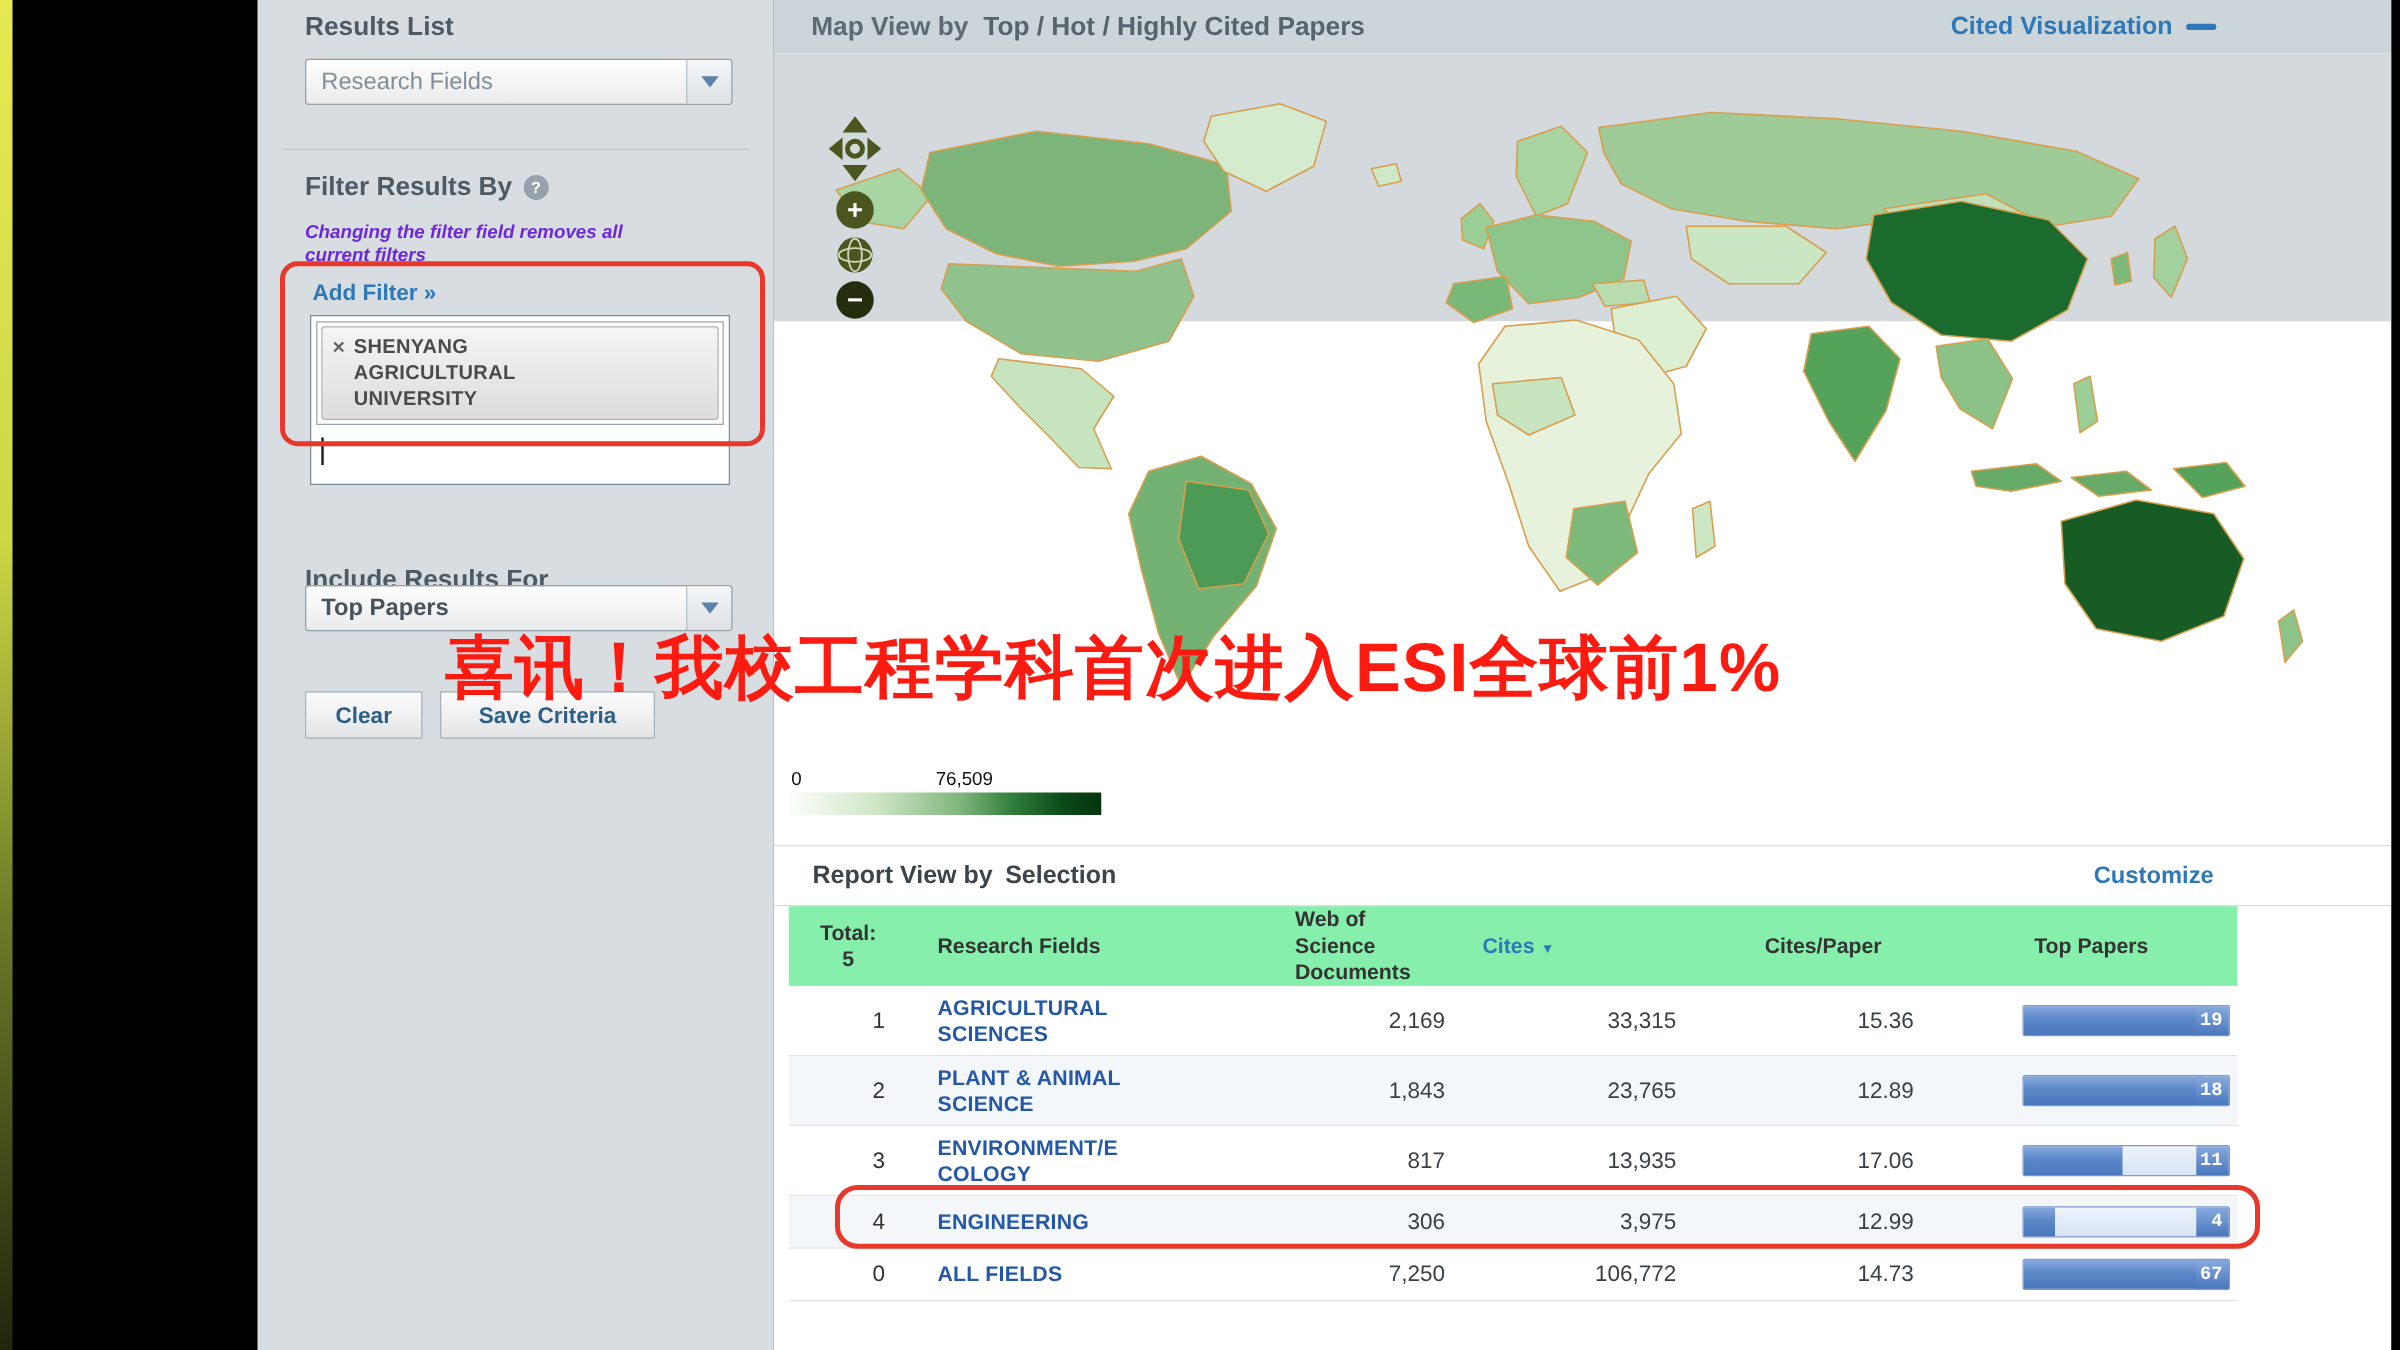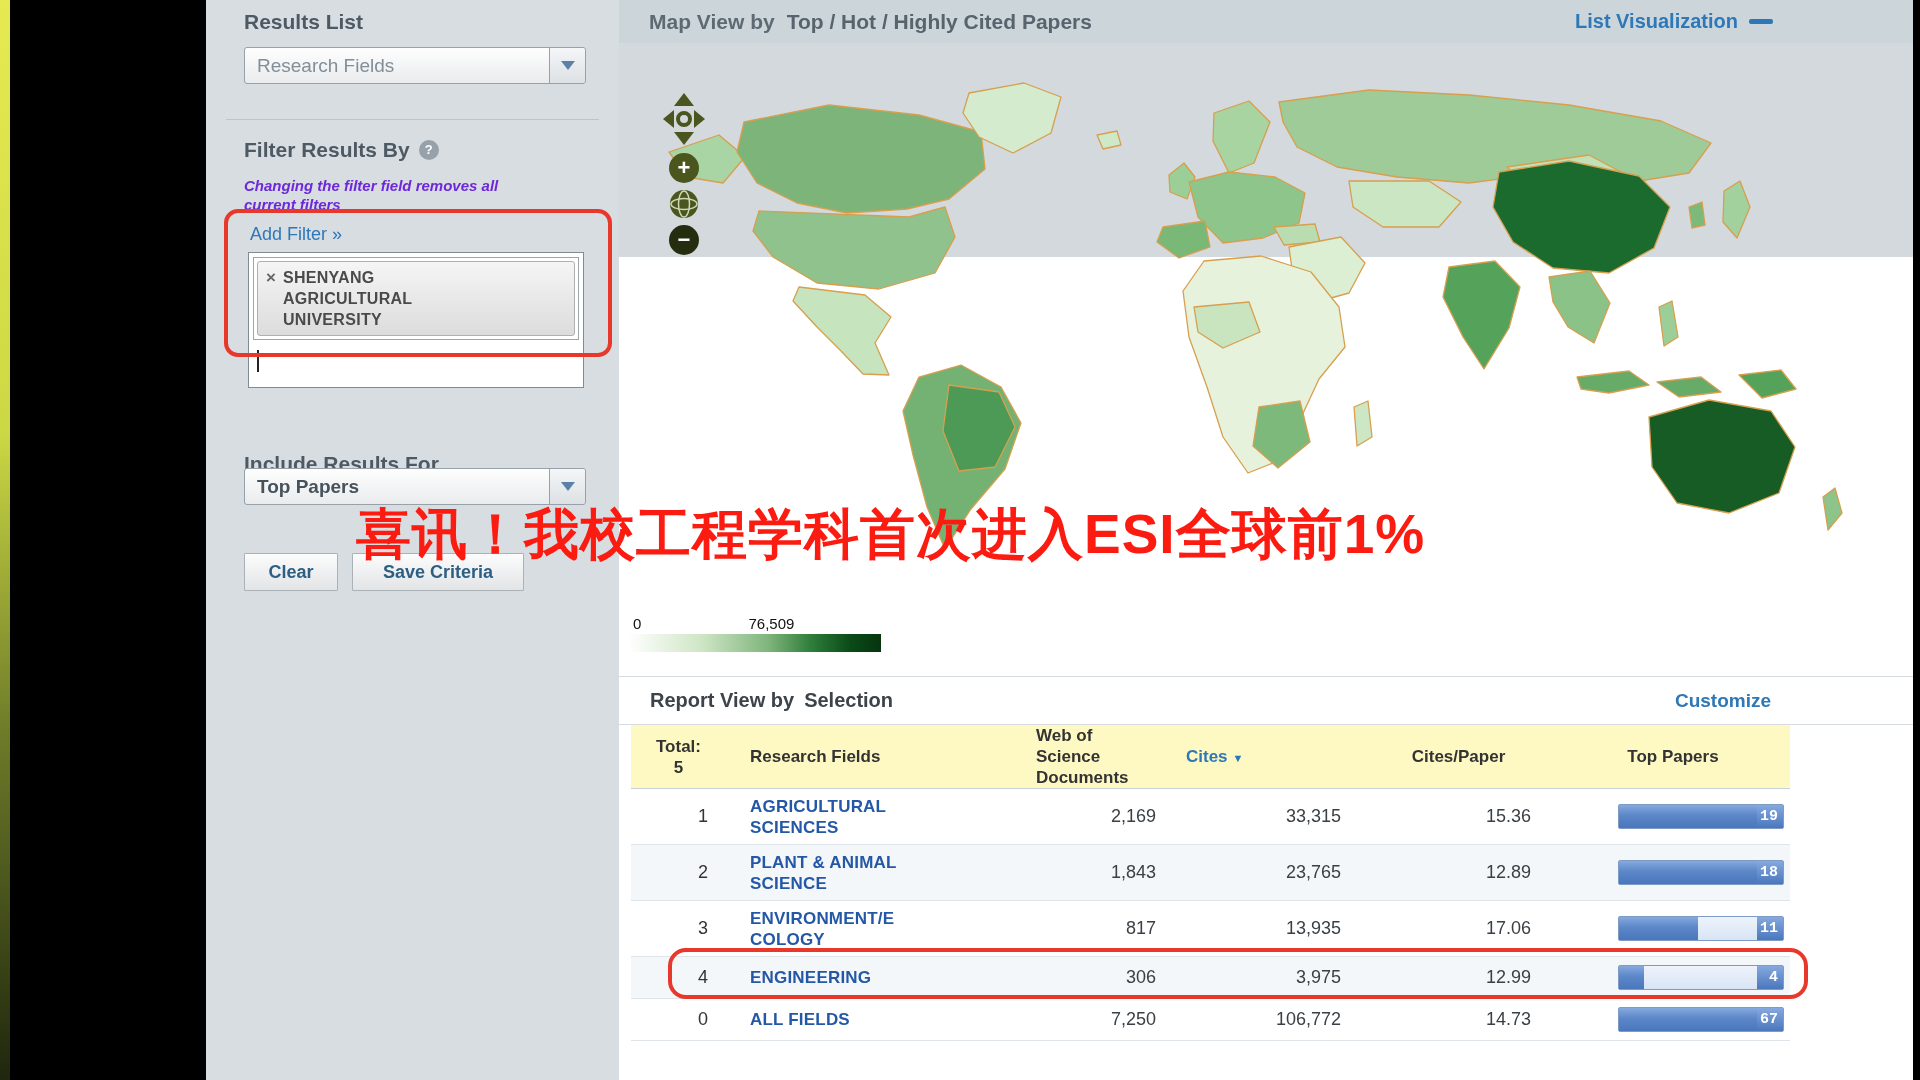--- a/index.html
+++ b/index.html
@@ -24,21 +24,21 @@
     display:flex; align-items:center; justify-content:center;
     background:linear-gradient(#f4f6f8,#dde1e4); border-radius:0 3px 3px 0; }
   .chev { width:0; height:0; border-left:7px solid transparent; border-right:7px solid transparent;
     border-top:9px solid #5b82a6; }
   .divider { position:absolute; left:20px; right:20px; top:119px; border-top:1px solid #bcc5cb; }
   .filter-title-row { position:absolute; left:38px; top:138px; display:flex; align-items:center; gap:9px; }
   .help-badge { width:20px; height:20px; border-radius:50%; background:#97a1a9; color:#fff;
     font-size:13px; font-weight:bold; text-align:center; line-height:20px; }
   .note { position:absolute; left:38px; top:176px; font-style:italic; font-weight:bold;
     color:#6d28d9; font-size:15px; line-height:19px; }
-  .add-filter { position:absolute; left:44px; top:224px; color:#2e78b8; font-weight:normal;
+  .add-filter { position:absolute; left:44px; top:224px; color:#2e78b8; font-weight:bold;
     font-size:18px; text-decoration:none; cursor:pointer; }
   .filter-box { position:absolute; left:42px; top:252px; width:336px; height:136px;
     background:#fff; border:1px solid #7e8c96; padding:4px; }
   .chip-wrap { border:1px solid #9aa6ae; background:#fff; padding:3px; }
   .filter-chip { background:linear-gradient(#f5f5f5,#dcdcdc); border:1px solid #b0b0b0;
     border-radius:3px; padding:5px 8px; display:flex; gap:7px; width:100%; cursor:default; }
   .chip-x { color:#666; font-weight:bold; font-size:17px; line-height:21px; cursor:pointer; }
   .chip-text { white-space:pre-line; font-size:16px; font-weight:bold; color:#4a4a4a;
     line-height:21px; letter-spacing:.3px; }
   .caret { width:2px; height:22px; background:#222; margin:10px 0 0 4px; }
@@ -77,21 +77,21 @@
     background:linear-gradient(to right,#fdfefc,#cfe6c6 28%,#7fb57c 55%,#2f7d3b 72%,#0a4a18 88%,#06340f); }
 
   .report-header { height:49px; background:#fff; border-top:1px solid #d6dce0;
     border-bottom:1px solid #d6dce0; display:flex; align-items:center;
     justify-content:space-between; padding:0 142px 0 31px; }
   .report-title { font-size:20px; font-weight:bold; color:#3c434a; display:flex; gap:10px; }
   .customize { color:#2e78b8; font-weight:bold; font-size:19px; text-decoration:none; cursor:pointer; }
 
   .table { margin-left:12px; width:1159px; }
   .thead, .tr { display:grid; grid-template-columns:95px 300px 160px 175px 195px 234px; align-items:center; }
-  .thead { background:#fef9c3; border-bottom:1px solid #c9d0d6; min-height:60px; }
+  .thead { background:#86efac; border-bottom:1px solid #c9d0d6; min-height:60px; }
   .th { font-weight:bold; color:#333; font-size:17px; }
   .th-rank { text-align:center; line-height:21px; }
   .th-field { padding-left:24px; }
   .th-docs { text-align:left; line-height:21px; padding:0 50px 0 10px; }
   .th-cites { text-align:left; color:#2e78b8; padding-right:40px; cursor:pointer; }
   .sort { font-size:11px; margin-left:5px; color:#2e78b8; }
   .th-cpp { text-align:center; }
   .th-top { text-align:center; }
   .tr { background:#fff; border-bottom:1px solid #dfe4e8; min-height:56px; }
   .tr.alt { background:#f4f7f9; }
@@ -179,21 +179,21 @@
     </aside>
 
     <main class="main">
 
       <div class="map-header">
         <div class="map-title">
           <span>Map View by</span>
           <span class="val">Top / Hot / Highly Cited Papers</span>
         </div>
         <div class="hide-viz">
-          <span>List Visualization</span>
+          <span>Cited Visualization</span>
           <span class="minus-icon"></span>
         </div>
       </div>
 
       <div class="map-zone">
         <div class="map-zone-top"></div>
 
         <svg class="world" viewBox="0 0 1250 500" preserveAspectRatio="none">
 
           <polygon points="20,75 70,58 96,80 74,106 38,100" fill="#a9d4a3"></polygon>

